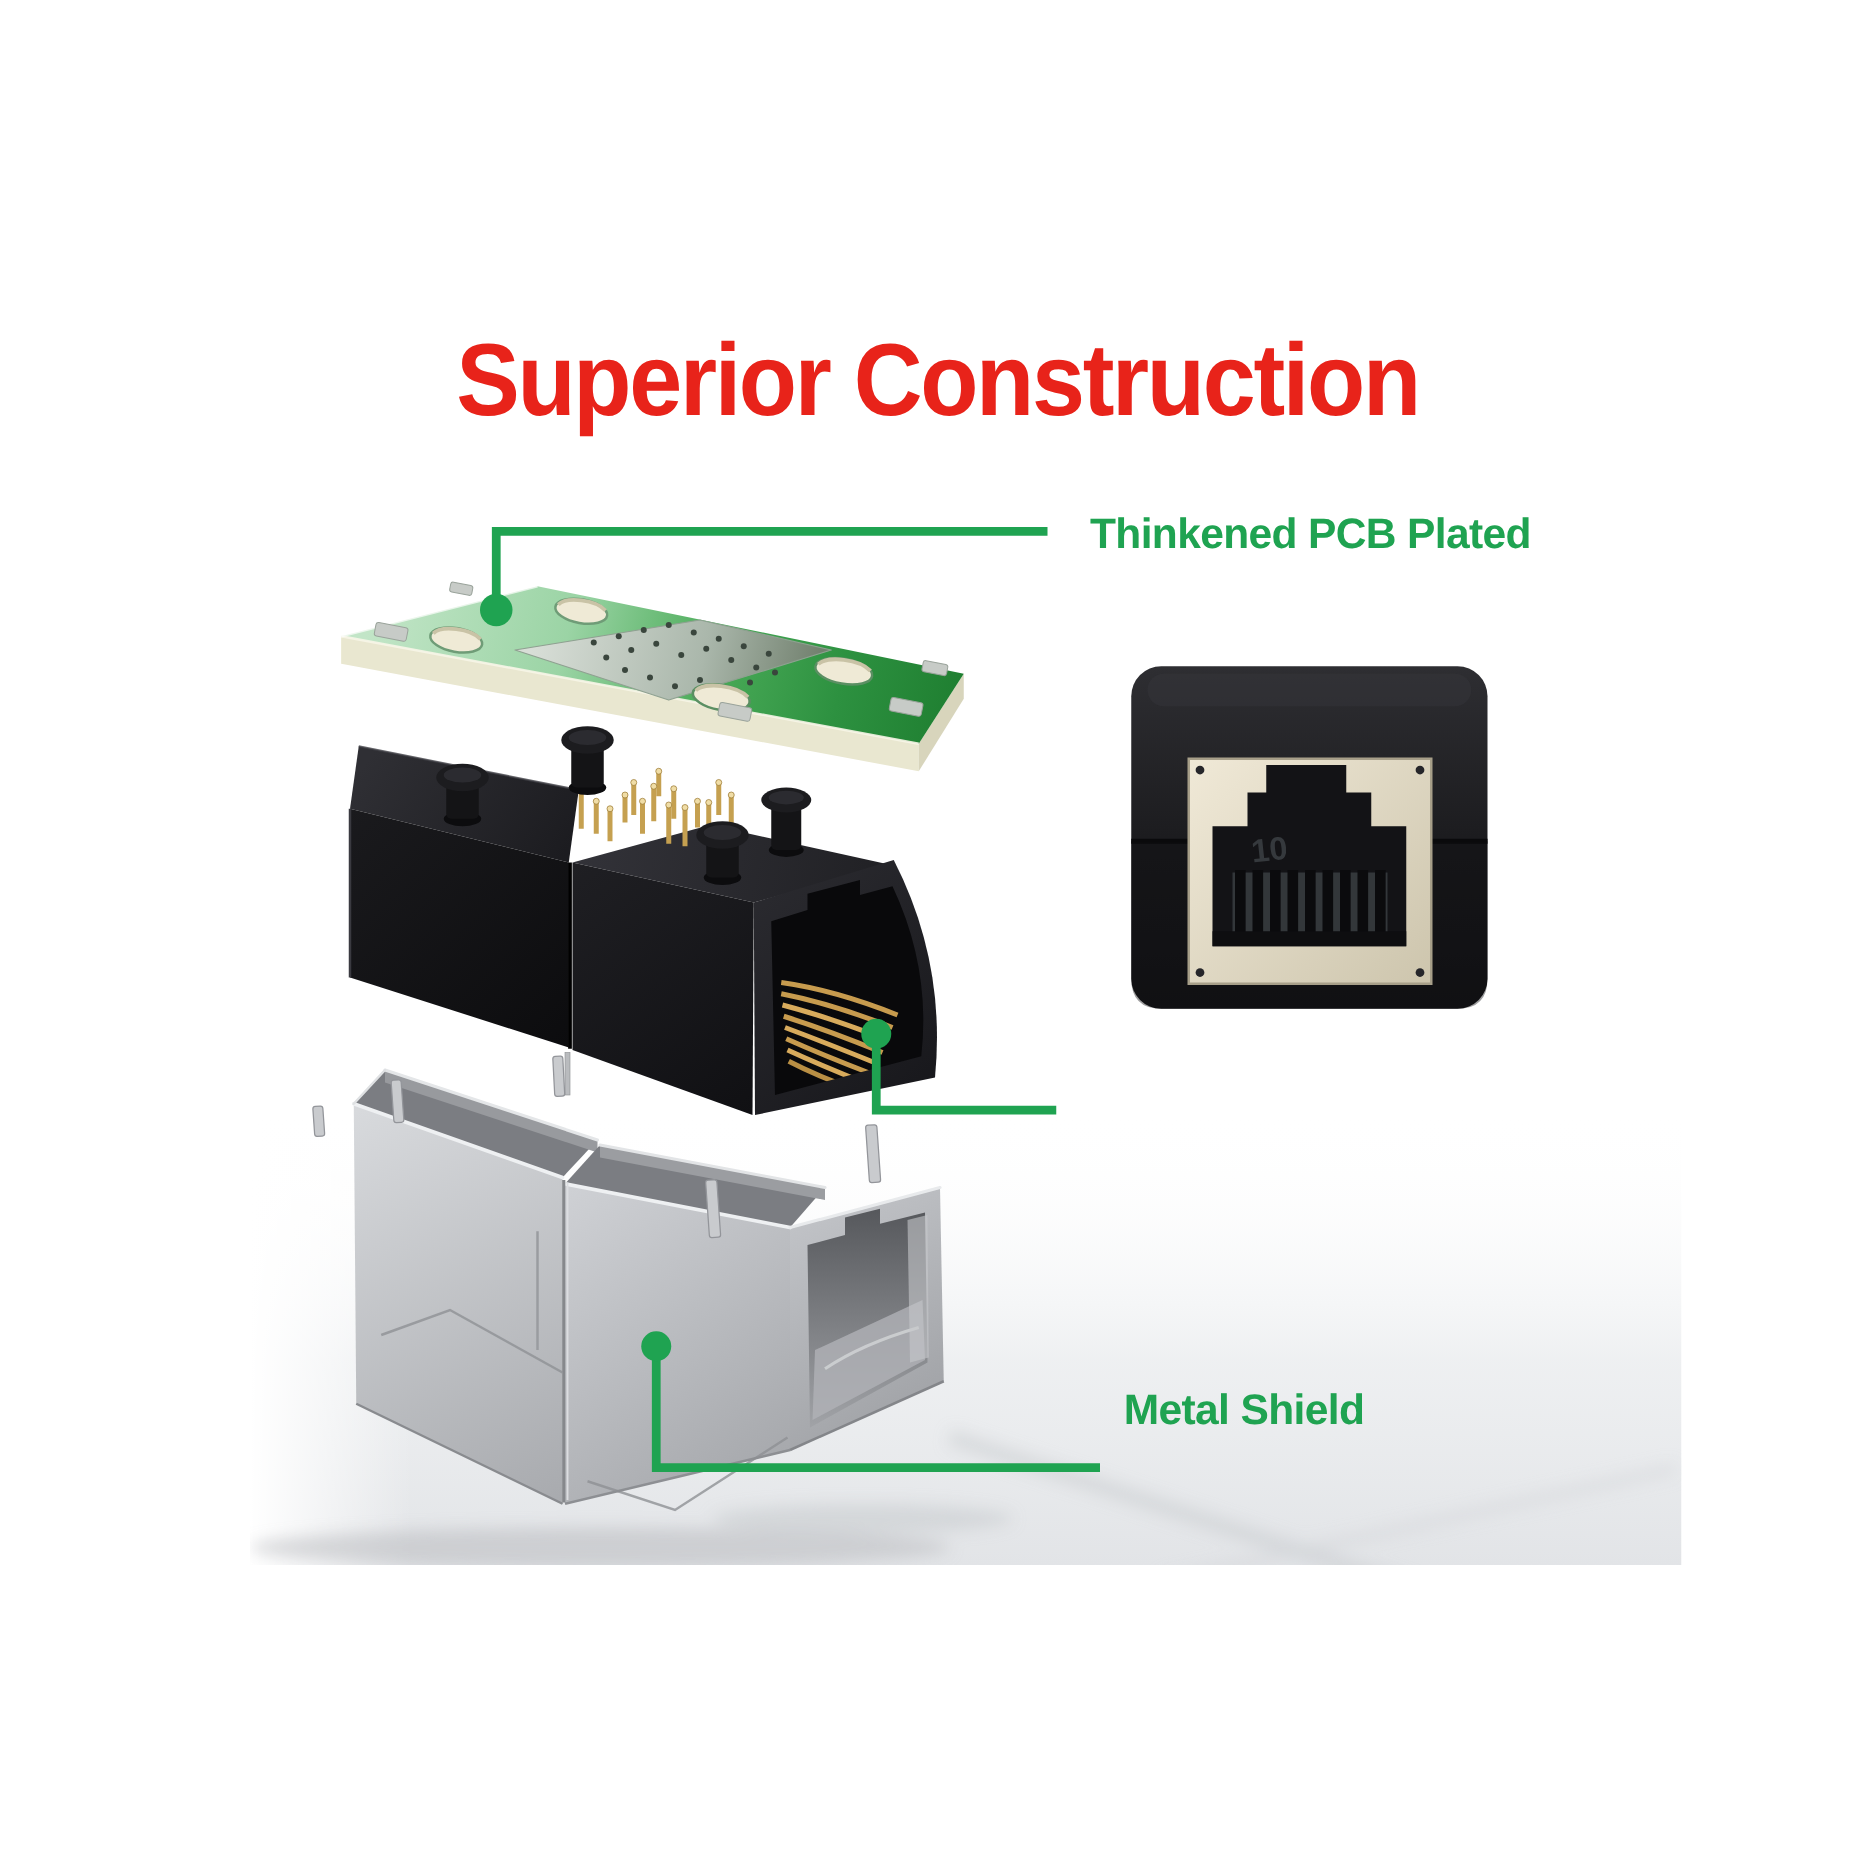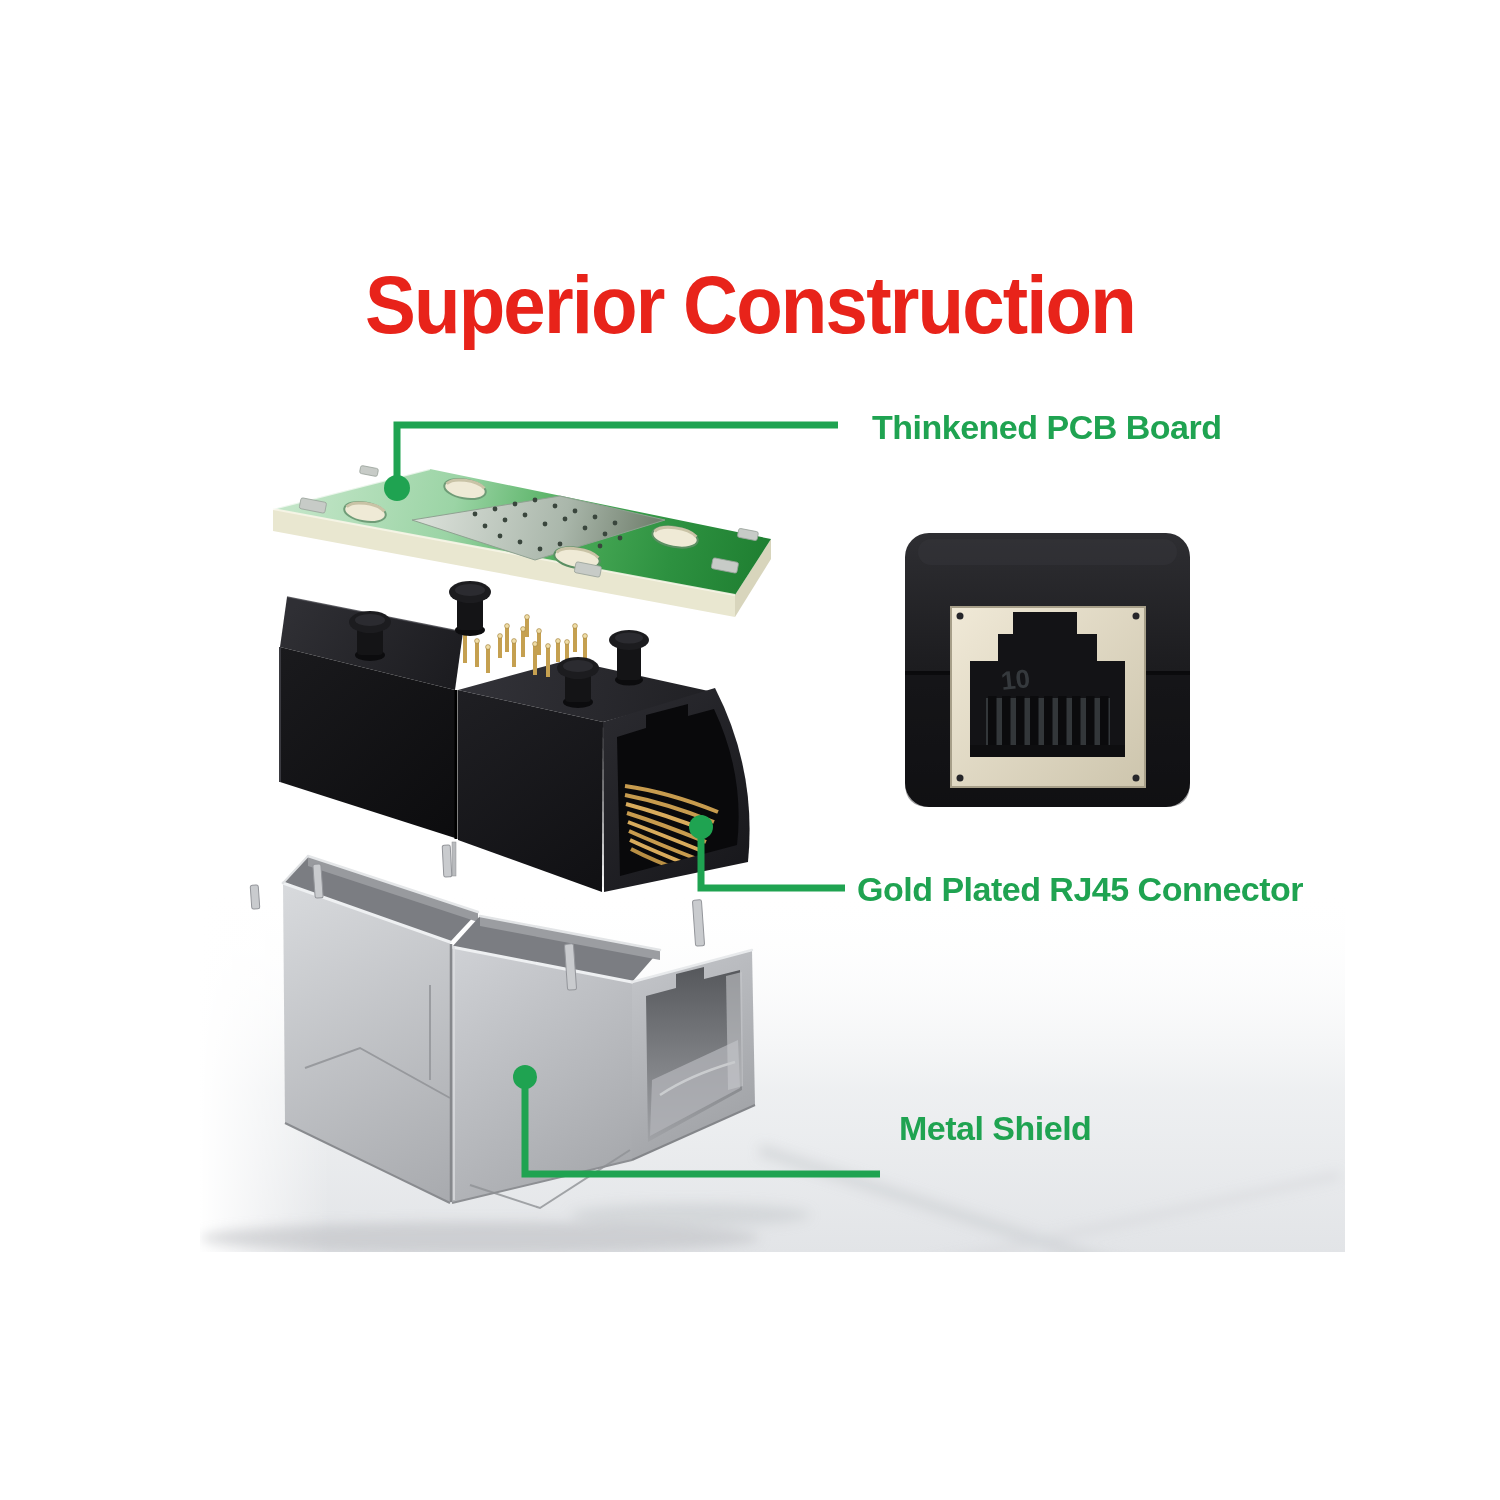--- a/index.html
+++ b/index.html
@@ -335,16 +335,15 @@
       <path class="callout" d="M838,425 L397,425 L397,488"></path>
       <circle class="callout-dot" cx="397" cy="488" r="13"></circle>
       <path class="callout" d="M701,827 L701,888 L845,888"></path>
       <circle class="callout-dot" cx="701" cy="827" r="12"></circle>
       <path class="callout" d="M525,1077 L525,1174 L880,1174"></path>
       <circle class="callout-dot" cx="525" cy="1077" r="12"></circle>
     </g>
   </svg>
 
   <div class="page-title">Superior Construction</div>
-  <div class="annotation-label label-pcb">Thinkened PCB Board</div>
-  <div class="annotation-label label-connector">Gold Plated RJ45 Connector</div>
+  <div class="annotation-label label-pcb">Thinkened PCB Plated</div>
   <div class="annotation-label label-shield">Metal Shield</div>
 </div>
 
 </body></html>

